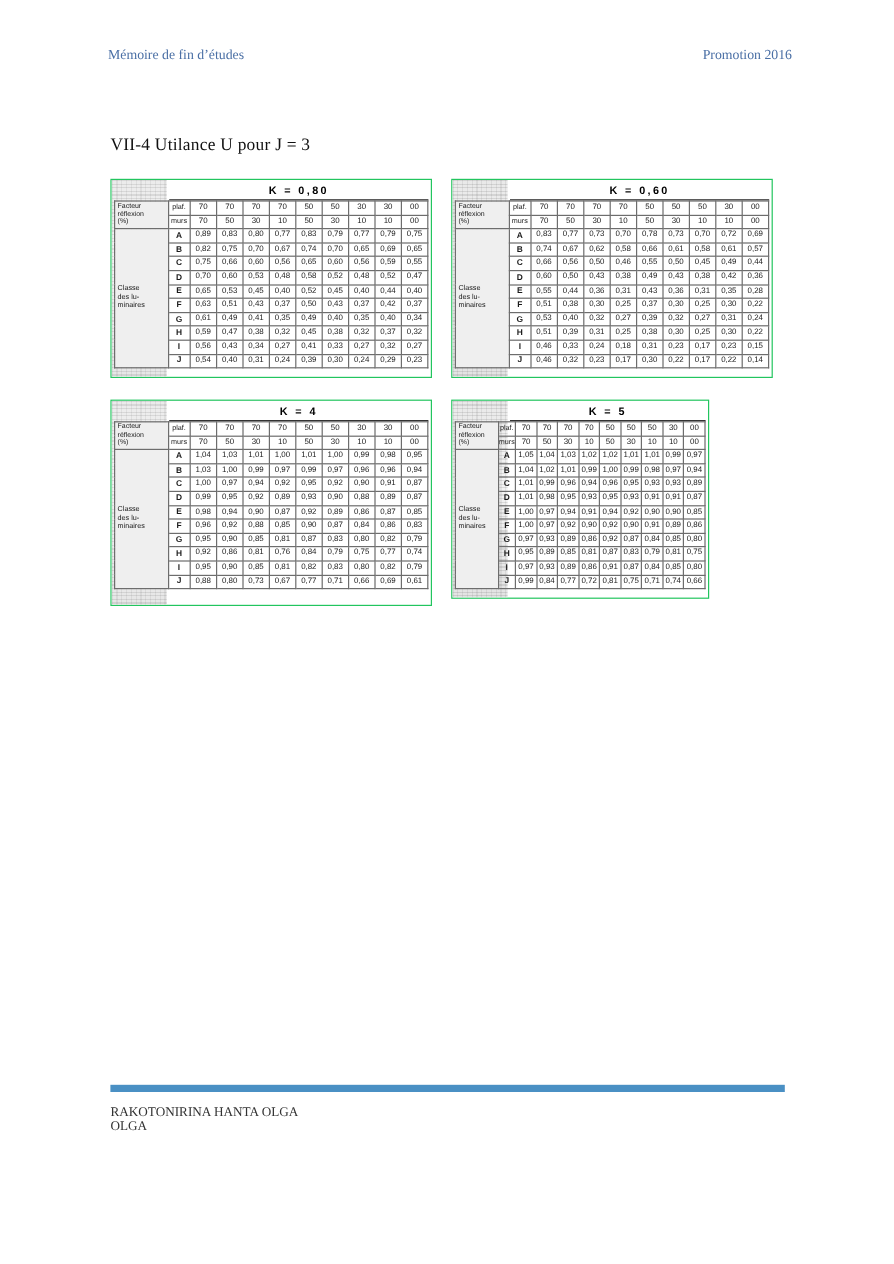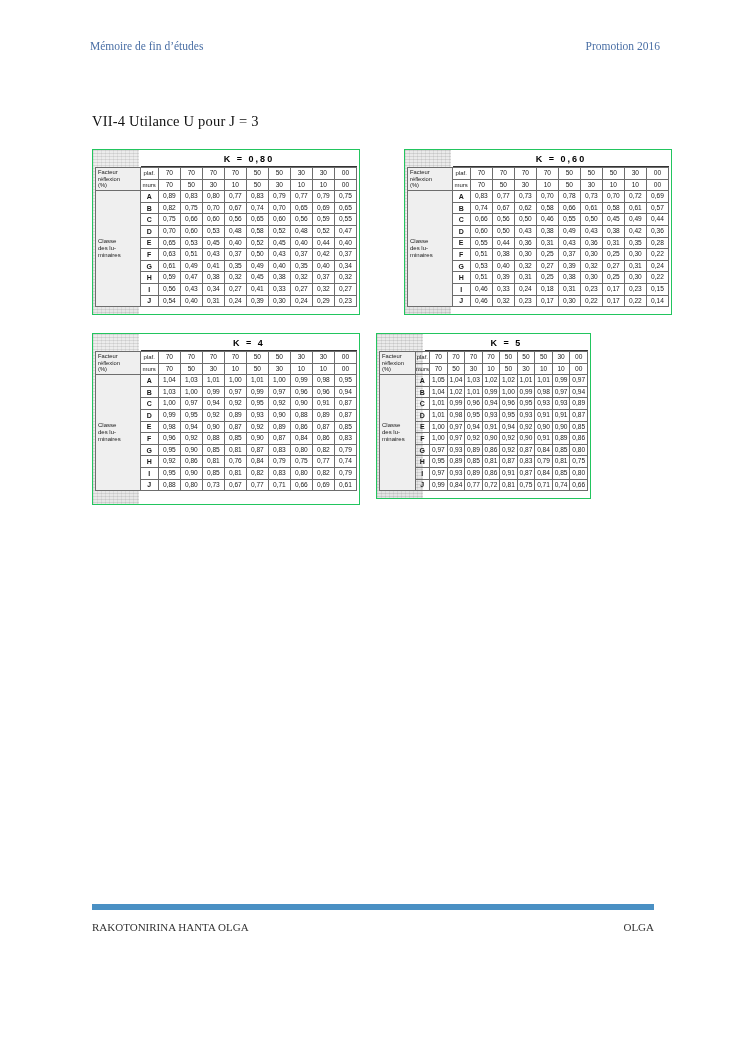--- a/index.html
+++ b/index.html
@@ -51,21 +51,21 @@
 
   
   .figure {
     position: absolute;
     box-sizing: border-box;
     background: #ffffff;
     border: 1px solid #22c55e;
     overflow: hidden;
   }
   .fig-a { left: 92px;  top: 149px; width: 268px; height: 166px; }
-  .fig-b { left: 376px; top: 149px; width: 268px; height: 166px; margin-left: 28px; }
+  .fig-b { left: 376px; top: 149px; width: 268px; height: 166px; }
   .fig-c { left: 92px;  top: 333px; width: 268px; height: 172px; }
   .fig-d { left: 376px; top: 333px; width: 215px; height: 166px; }
 
   
   .scan-noise {
     position: absolute;
     left: 0; top: 0; bottom: 0;
     width: 46px;
     background:
       repeating-linear-gradient(180deg, rgba(0,0,0,0.10) 0px, rgba(0,0,0,0.10) 1px, rgba(0,0,0,0) 1px, rgba(0,0,0,0) 3px),
@@ -148,20 +148,21 @@
   .footer {
     position: absolute;
     top: 921px;
     left: 92px;
     width: 562px;
     display: flex;
     justify-content: space-between;
     font-size: 11px;
     color: #333;
     font-family: "Liberation Serif", serif;
+    flex-direction: column;
   }
 </style>
 </head>
 <body>
 
 <div class="page">
 
   <div class="header">
     <span class="h-left">Mémoire de fin d’études</span>
     <span class="h-right">Promotion 2016</span>

